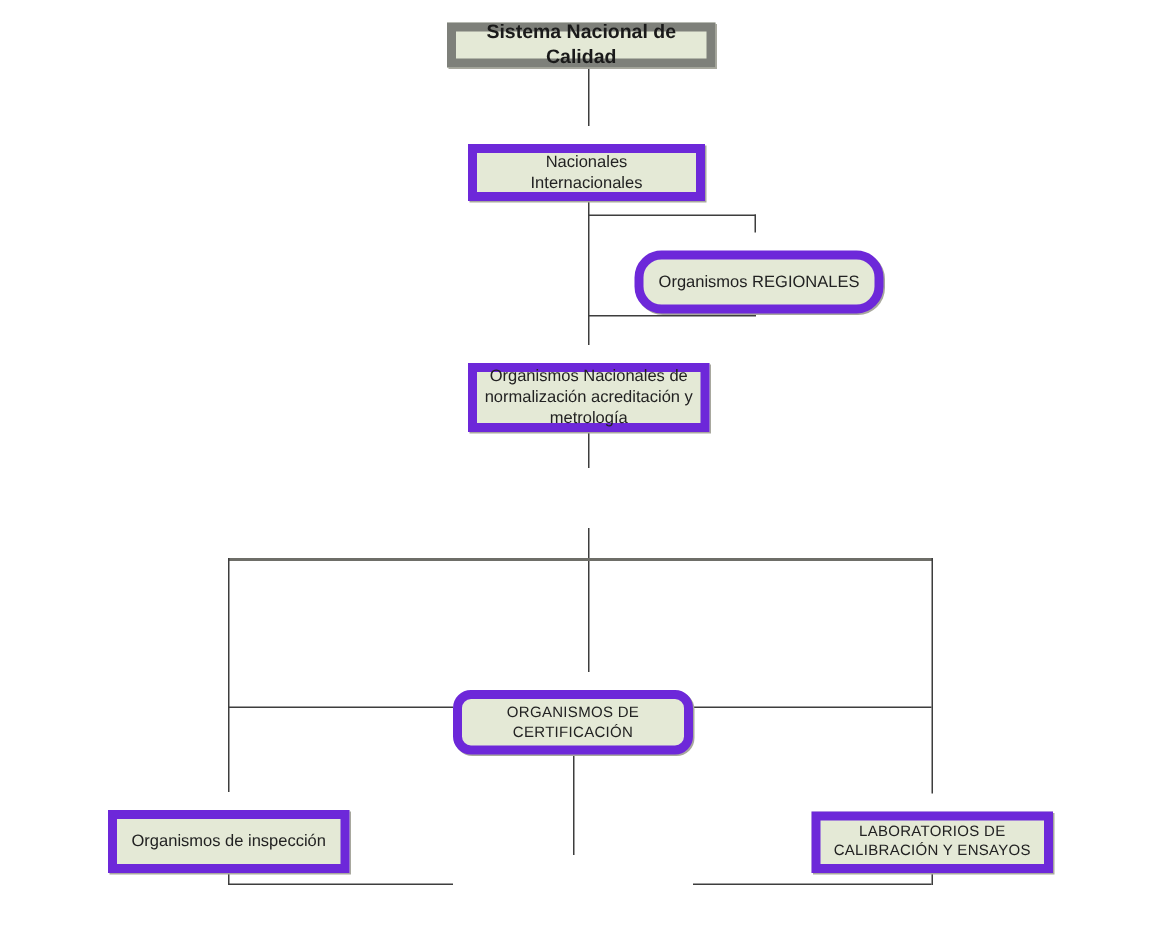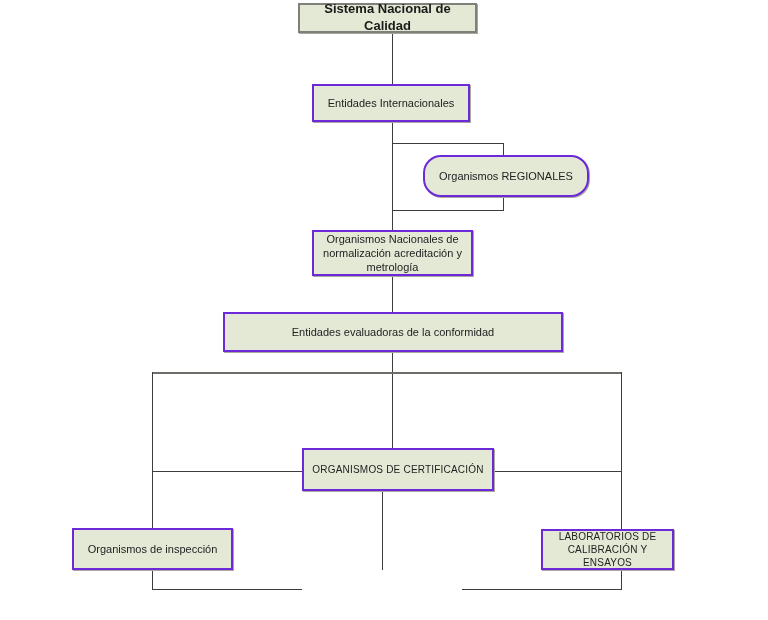--- a/index.html
+++ b/index.html
@@ -8,30 +8,31 @@
     width: 768px;
     height: 620px;
     background: #ffffff;
     font-family: "Liberation Sans", sans-serif;
     overflow: hidden;
   }
   .node {
     position: absolute;
     box-sizing: border-box;
     background: #e4e9d6;
-    border: 2px solid #6d28d9;
+    border: 6px solid #6d28d9;
     box-shadow: 1px 1px 0 #a8a89e;
     display: flex;
     align-items: center;
     justify-content: center;
     text-align: center;
     color: #222222;
     font-size: 11px;
     line-height: 1.3;
     padding: 2px 8px;
+    margin-top: 12px;
   }
   .node.title-node {
     font-weight: bold;
     font-size: 13px;
     color: #1a1a1a;
     border-color: #7e807a;
   }
   .node.caps {
     font-size: 10px;
     letter-spacing: 0.2px;
@@ -66,41 +67,38 @@
   <div class="line" style="left:152px; top:570px; width:1px; height:20px;"></div>
   <div class="line" style="left:152px; top:589px; width:150px; height:1px;"></div>
   <div class="line" style="left:621px; top:570px; width:1px; height:20px;"></div>
   <div class="line" style="left:462px; top:589px; width:159px; height:1px;"></div>
 
   <div class="node title-node" style="left:298px; top:3px; width:179px; height:30px;">
     <span>Sistema Nacional de Calidad</span>
   </div>
 
   <div class="node" style="left:312px; top:84px; width:158px; height:38px;">
-    <span>Entidades Internacionales</span>
+    <span>Nacionales Internacionales</span>
   </div>
 
   <div class="node" style="left:423px; top:155px; width:166px; height:42px;border-radius:18px;">
     <span>Organismos REGIONALES</span>
   </div>
 
   <div class="node" style="left:312px; top:230px; width:161px; height:46px; padding:6px 4px;">
     <span>Organismos Nacionales de normalización acreditación y metrología</span>
   </div>
 
-  <div class="node" style="left:223px; top:312px; width:340px; height:40px;">
-    <span>Entidades evaluadoras de la conformidad</span>
-  </div>
 
-  <div class="node caps" style="left:302px; top:448px; width:192px; height:43px;">
+  <div class="node caps" style="left:302px; top:448px; width:160px; height:43px;border-radius:12px;">
     <span>ORGANISMOS DE CERTIFICACIÓN</span>
   </div>
 
   <div class="node" style="left:72px; top:528px; width:161px; height:42px;text-align:right;">
     <span>Organismos de inspección</span>
   </div>
 
-  <div class="node caps" style="left:541px; top:529px; width:133px; height:41px; padding:2px 5px;">
+  <div class="node caps" style="left:541px; top:529px; width:161px; height:41px; padding:2px 5px;align-items:flex-end;">
     <span>LABORATORIOS DE CALIBRACIÓN Y ENSAYOS</span>
   </div>
 
 
 </div>
 
 </body></html>

